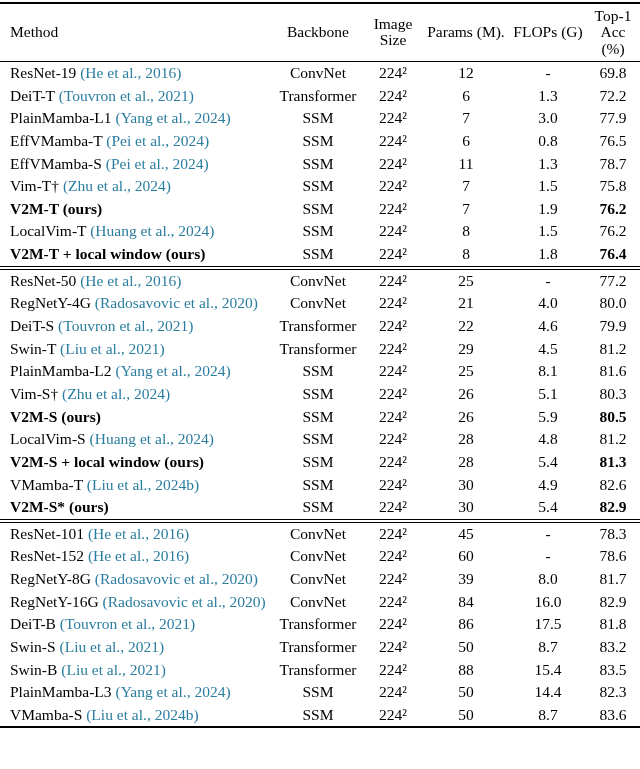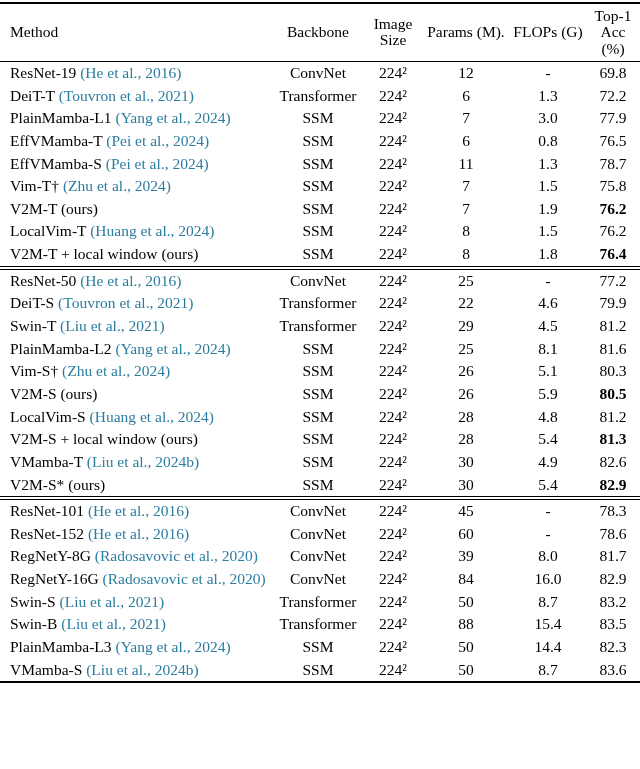--- a/index.html
+++ b/index.html
@@ -30,21 +30,21 @@
     font-weight: normal;
     border-bottom: 1.2px solid #000;
     white-space: normal;
     padding-top: 4px;
     padding-bottom: 4px;
   }
   th.h-method, td.c-method { text-align: left; padding-left: 10px; }
   th.h-params { white-space: nowrap; }
   tr.group-start td { border-top: 4px double #000; }
   .cite { color: var(--cite, #2b7da0); cursor: pointer; }
-  tr.ours .mname { font-weight: normal; }
+  tr.ours .mname { font-weight: bold; }
   tr.ours td.c-acc { font-weight: bold; }
 </style>
 </head>
 <body>
 
 <div class="page">
   <table>
     <colgroup>
       <col style="width:272px">
       <col style="width:92px">
@@ -138,20 +138,28 @@
         </tr>
         <tr class="group-start">
           <td class="c-method"><span class="mname">ResNet-50</span> <span class="cite">(He et al., 2016)</span></td>
           <td>ConvNet</td>
           <td>224²</td>
           <td>25</td>
           <td>-</td>
           <td class="c-acc">77.2</td>
         </tr>
         <tr>
+          <td class="c-method"><span class="mname">RegNetY-4G</span> <span class="cite">(Radosavovic et al., 2020)</span></td>
+          <td>ConvNet</td>
+          <td>224²</td>
+          <td>21</td>
+          <td>4.0</td>
+          <td class="c-acc">80.0</td>
+        </tr>
+        <tr>
           <td class="c-method"><span class="mname">DeiT-S</span> <span class="cite">(Touvron et al., 2021)</span></td>
           <td>Transformer</td>
           <td>224²</td>
           <td>22</td>
           <td>4.6</td>
           <td class="c-acc">79.9</td>
         </tr>
         <tr>
           <td class="c-method"><span class="mname">Swin-T</span> <span class="cite">(Liu et al., 2021)</span></td>
           <td>Transformer</td>
@@ -240,20 +248,28 @@
           <td>8.0</td>
           <td class="c-acc">81.7</td>
         </tr>
         <tr>
           <td class="c-method"><span class="mname">RegNetY-16G</span> <span class="cite">(Radosavovic et al., 2020)</span></td>
           <td>ConvNet</td>
           <td>224²</td>
           <td>84</td>
           <td>16.0</td>
           <td class="c-acc">82.9</td>
+        </tr>
+        <tr>
+          <td class="c-method"><span class="mname">DeiT-B</span> <span class="cite">(Touvron et al., 2021)</span></td>
+          <td>Transformer</td>
+          <td>224²</td>
+          <td>86</td>
+          <td>17.5</td>
+          <td class="c-acc">81.8</td>
         </tr>
         <tr>
           <td class="c-method"><span class="mname">Swin-S</span> <span class="cite">(Liu et al., 2021)</span></td>
           <td>Transformer</td>
           <td>224²</td>
           <td>50</td>
           <td>8.7</td>
           <td class="c-acc">83.2</td>
         </tr>
         <tr>

